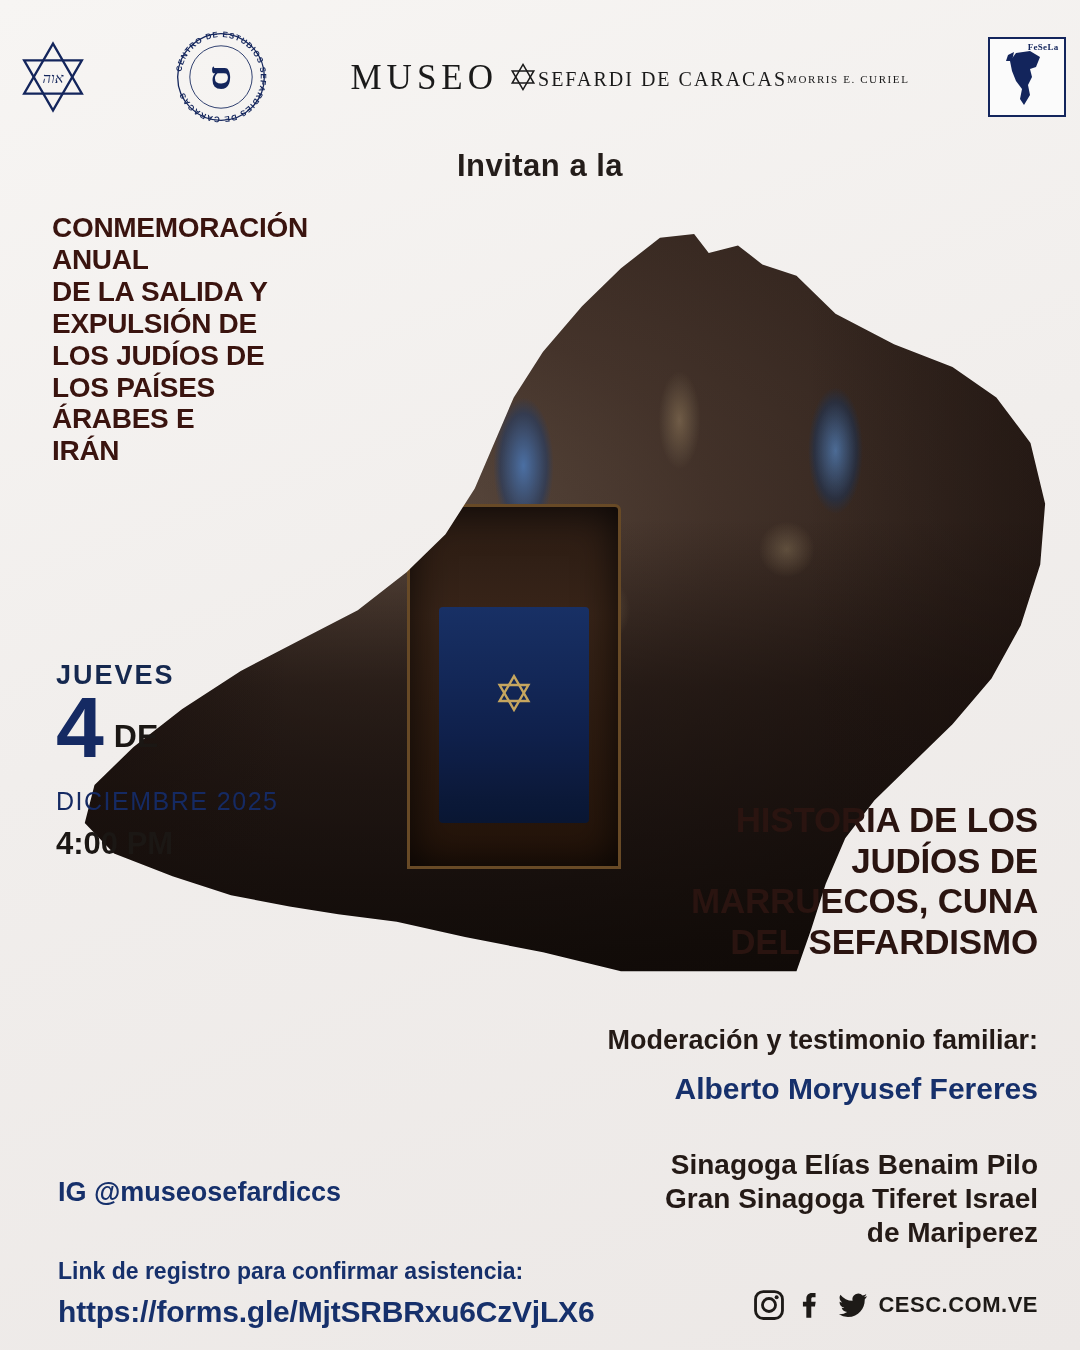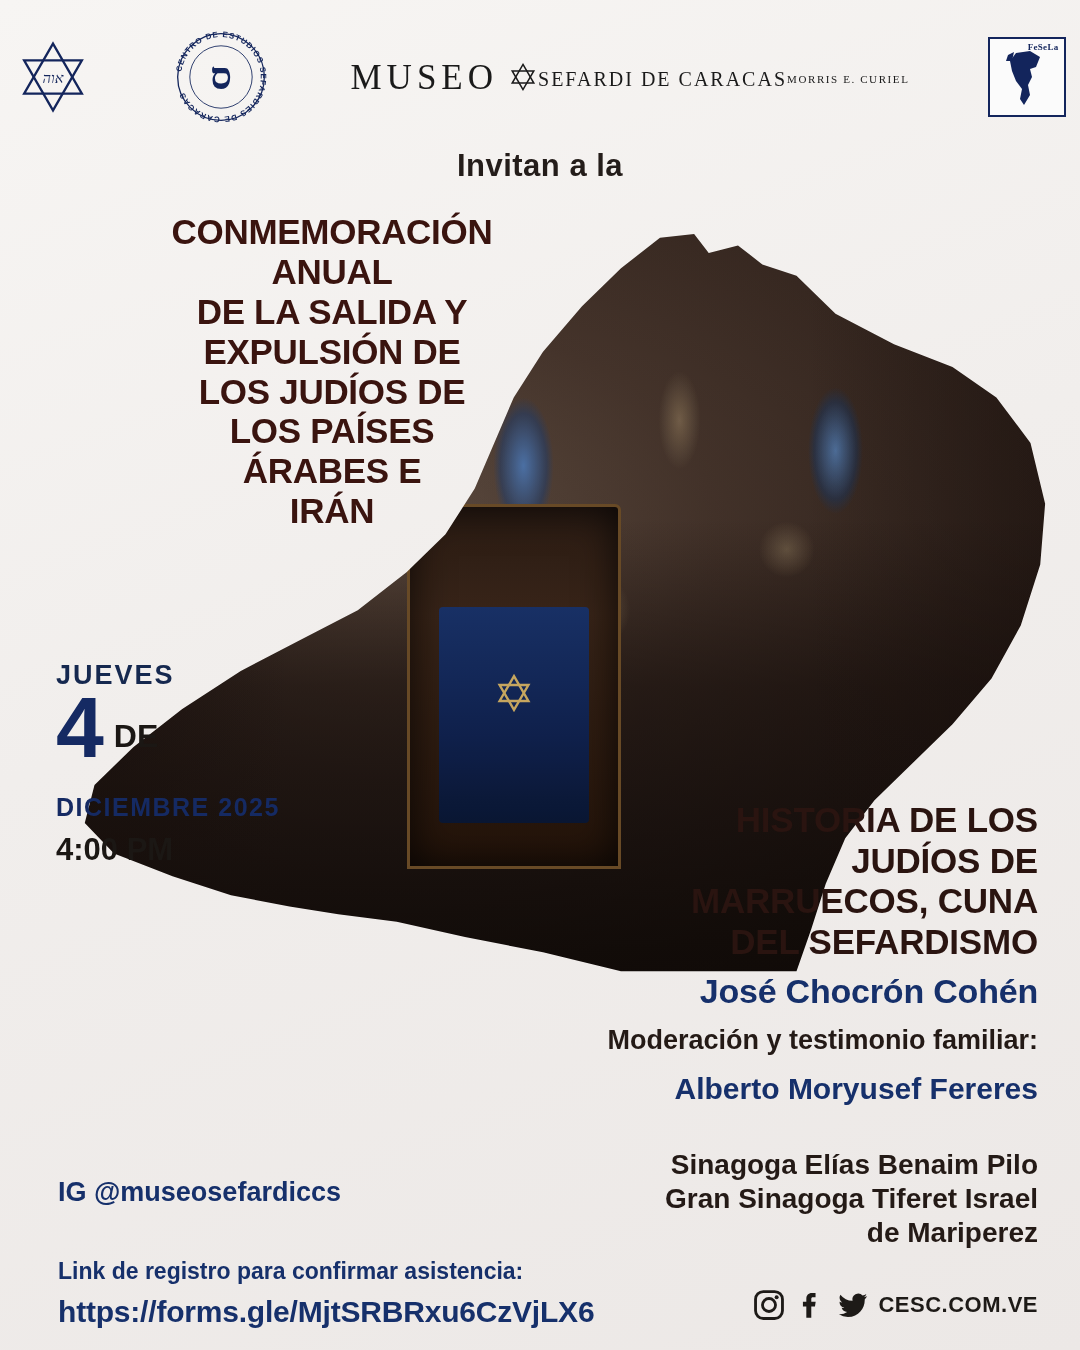--- a/index.html
+++ b/index.html
@@ -167,25 +167,24 @@
     letter-spacing: .5px;
   }
 
   .title-block {
     position: absolute;
     left: 52px;
     top: 212px;
     width: 560px;
     color: #3a140f;
     font-weight: 900;
-    font-size: 35px;
+    font-size: 28px;
     line-height: 1.14;
     letter-spacing: -0.3px;
     text-shadow: 0 1px 0 rgba(255,255,255,.4);
-    text-align: center;
   }
   .title-block .l {
     display: block;
     white-space: nowrap;
   }
 
   .date-block {
     position: absolute;
     left: 56px;
     top: 660px;
@@ -210,24 +209,24 @@
     color: #152a63;
   }
   .date-block .de {
     font-size: 32px;
     font-weight: 900;
     color: #1b1714;
     padding-bottom: 14px;
   }
   .date-block .month {
     font-size: 25px;
-    font-weight: 700;
+    font-weight: 400;
     letter-spacing: 1.5px;
     color: #152a63;
-    margin-top: 24px;
+    margin-top: 18px;
   }
   .date-block .time {
     font-size: 31px;
     font-weight: 900;
     color: #1b1714;
     margin-top: 10px;
   }
 
   .talk-block {
     position: absolute;
@@ -421,21 +420,20 @@
     <div class="time">4:00 PM</div>
   </div>
 
   <div class="talk-block">
     <div class="talk-title">
       <div>HISTORIA DE LOS</div>
       <div>JUDÍOS DE</div>
       <div>MARRUECOS, CUNA</div>
       <div>DEL SEFARDISMO</div>
     </div>
-    <div class="speaker">José Chocrón Cohén</div>
   </div>
 
   <div class="mod-block">
     <div class="mod-label">Moderación y testimonio familiar:</div>
     <div class="mod-name">Alberto Moryusef Fereres</div>
   </div>
 
   <div class="venue-block">
     <div>Sinagoga Elías Benaim Pilo</div>
     <div>Gran Sinagoga Tiferet Israel</div>

